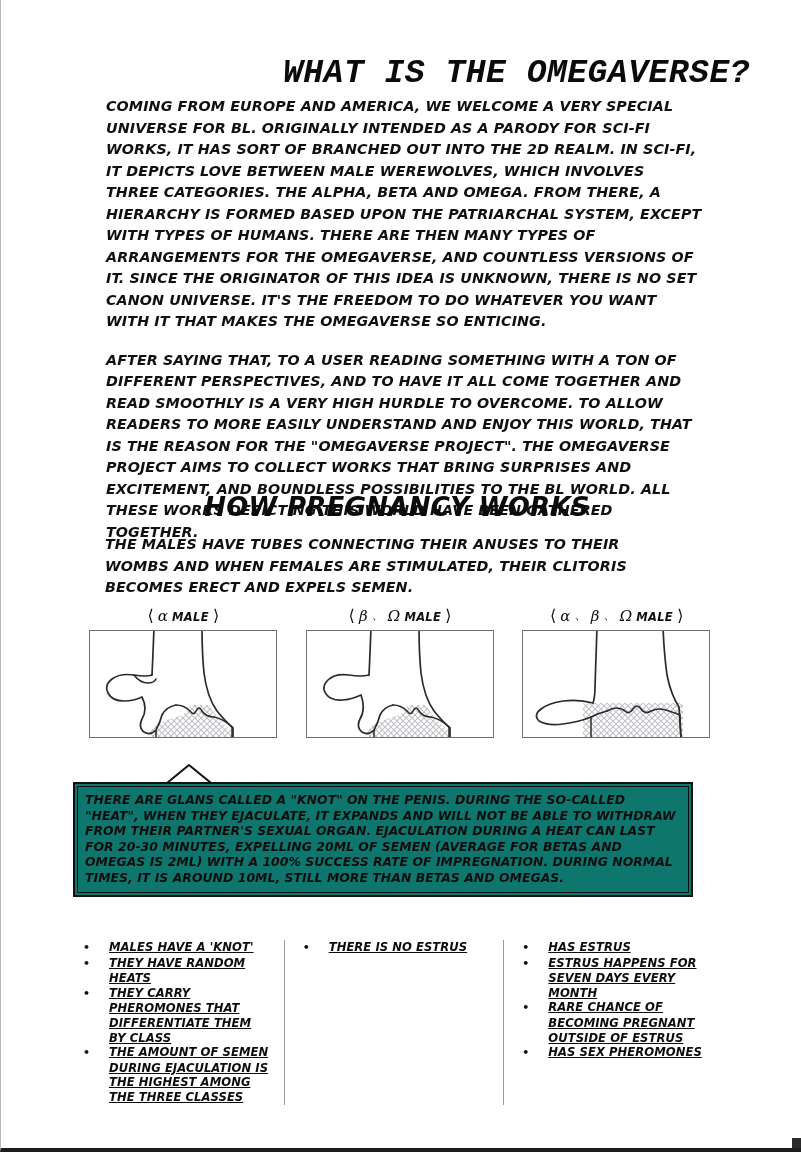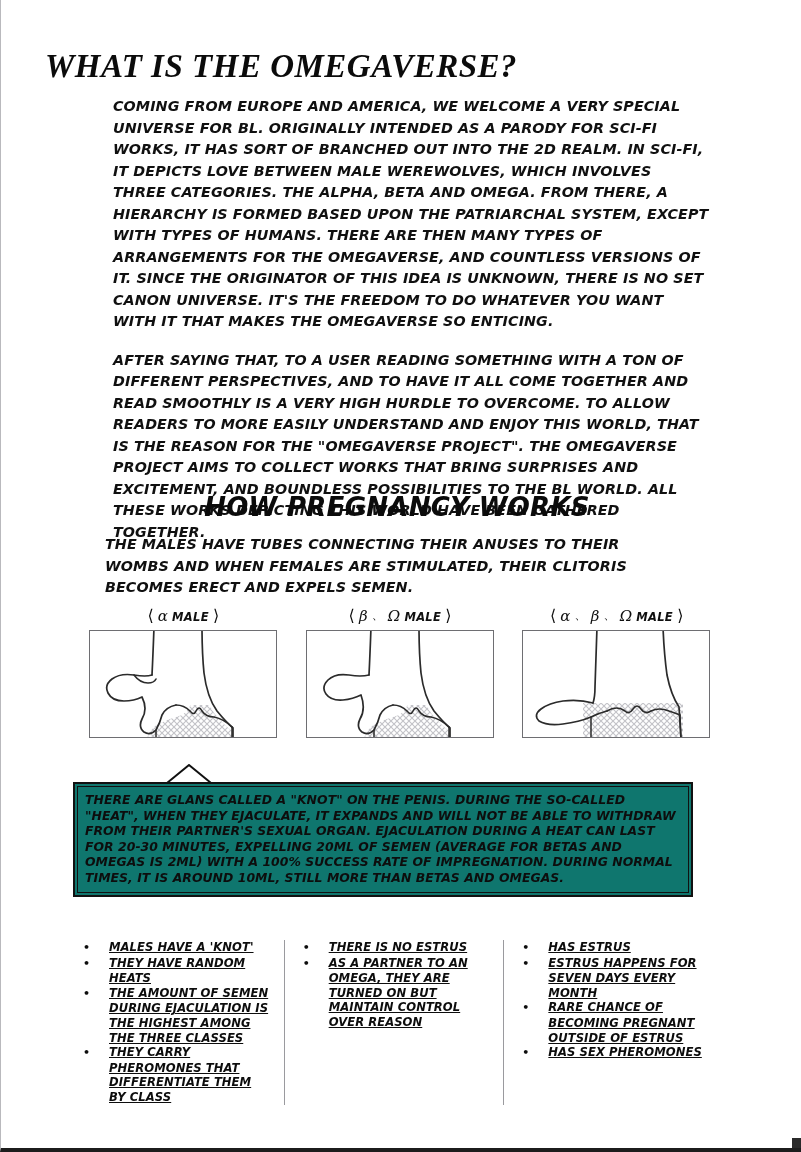--- a/index.html
+++ b/index.html
@@ -23,28 +23,28 @@
   }
   .page-inner {
     position: absolute;
     left: 0; top: 0;
     width: 801px;
     height: 1148px;
   }
 
   
   .h1 {
-    text-align: left;
-    font-family: Liberation Serif, serif;
+    text-align: right;
+    font-family: Liberation Mono, monospace;
     font-weight: bold;
     font-style: italic;
     font-size: 33px;
     letter-spacing: 0.5px;
     color: #0b0b0b;
-    margin: 4px;
+    margin: 11px;
     line-height: 1;
   }
   .h2 {
     text-align: center;
     font-family: "DejaVu Sans", sans-serif;
     font-weight: bold;
     font-style: italic;
     font-size: 26px;
     letter-spacing: 0.3px;
     color: #0b0b0b;
@@ -85,21 +85,21 @@
     line-height: 21.5px;
     letter-spacing: 0.1px;
     color: #101010;
     margin: 0;
     text-transform: uppercase;
   }
   p.body + p.body { margin-top: 17px; }
 
   
   .title-block { position: absolute; left: 40px; top: 46px; width: 720px; }
-  .intro-block { position: absolute; left: 112px; top: 96px; width: 596px; }
+  .intro-block { position: absolute; left: 105px; top: 96px; width: 596px; }
   .preg-title  { position: absolute; left: 36px; top: 494px; width: 720px; }
   .preg-block  { position: absolute; left: 104px; top: 534px; width: 580px; }
 
   
   .figure-row {
     position: absolute;
     left: 88px;
     top: 608px;
     width: 622px;
     display: flex;
@@ -382,29 +382,28 @@
     </div>
   </div>
 
 
   <div class="traits-row">
 
     <div class="traits-col">
       <ul class="traits">
         <li><span class="bullet">•</span><span>MALES HAVE A 'KNOT'</span></li>
         <li><span class="bullet">•</span><span>THEY HAVE RANDOM HEATS</span></li>
+        <li><span class="bullet">•</span><span>THEY CARRY PHEROMONES THAT DIFFERENTIATE THEM BY CLASS</span></li>
         <li><span class="bullet">•</span><span>THE AMOUNT OF SEMEN DURING EJACULATION IS THE HIGHEST AMONG THE THREE CLASSES</span></li>
-        <li><span class="bullet">•</span><span>THEY CARRY PHEROMONES THAT DIFFERENTIATE THEM BY CLASS</span></li>
       </ul>
     </div>
 
     <div class="traits-col divided">
       <ul class="traits">
         <li><span class="bullet">•</span><span>THERE IS NO ESTRUS</span></li>
-        <li><span class="bullet">•</span><span>AS A PARTNER TO AN OMEGA, THEY ARE TURNED ON BUT MAINTAIN CONTROL OVER REASON</span></li>
       </ul>
     </div>
 
     <div class="traits-col divided">
       <ul class="traits">
         <li><span class="bullet">•</span><span>HAS ESTRUS</span></li>
         <li><span class="bullet">•</span><span>ESTRUS HAPPENS FOR SEVEN DAYS EVERY MONTH</span></li>
         <li><span class="bullet">•</span><span>RARE CHANCE OF BECOMING PREGNANT OUTSIDE OF ESTRUS</span></li>
         <li><span class="bullet">•</span><span>HAS SEX PHEROMONES</span></li>
       </ul>

